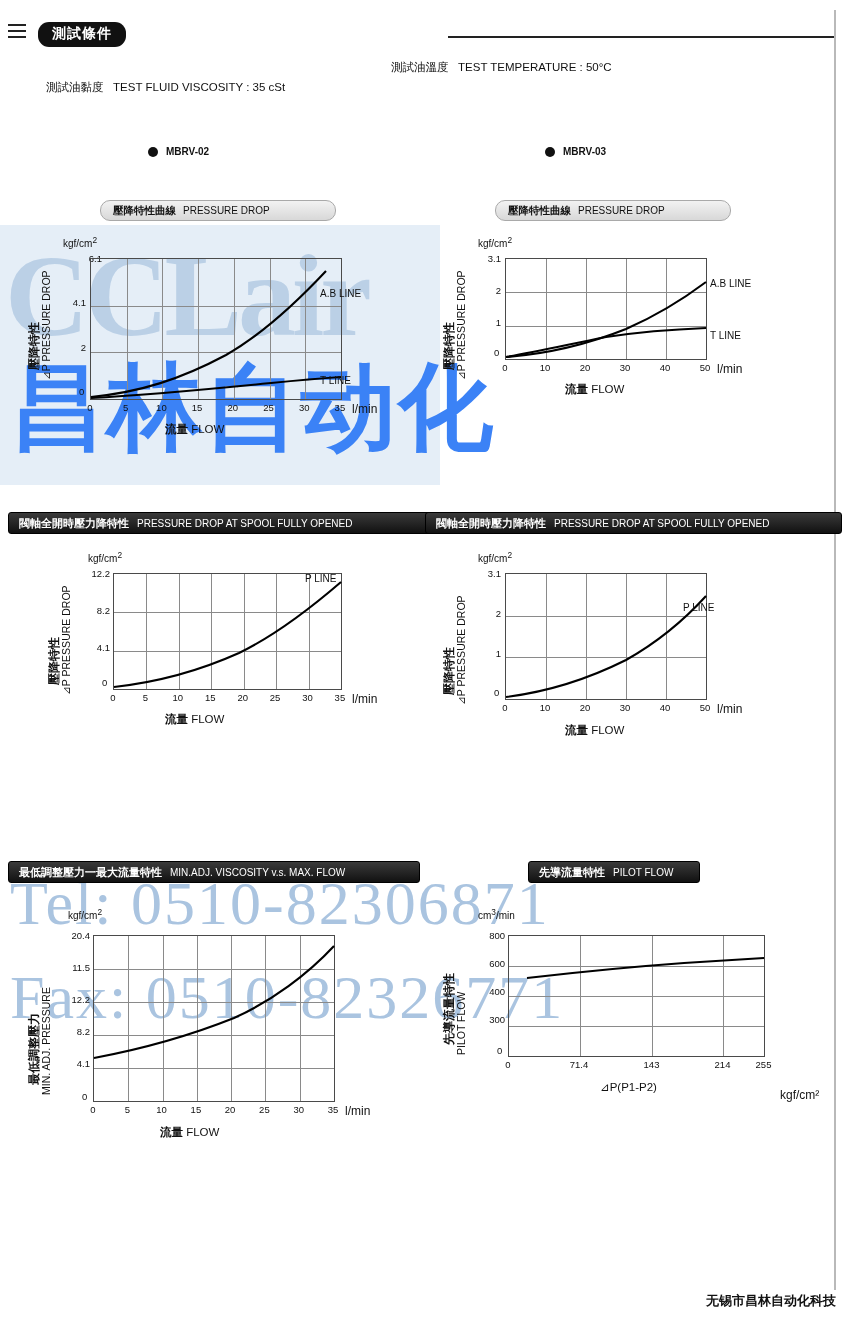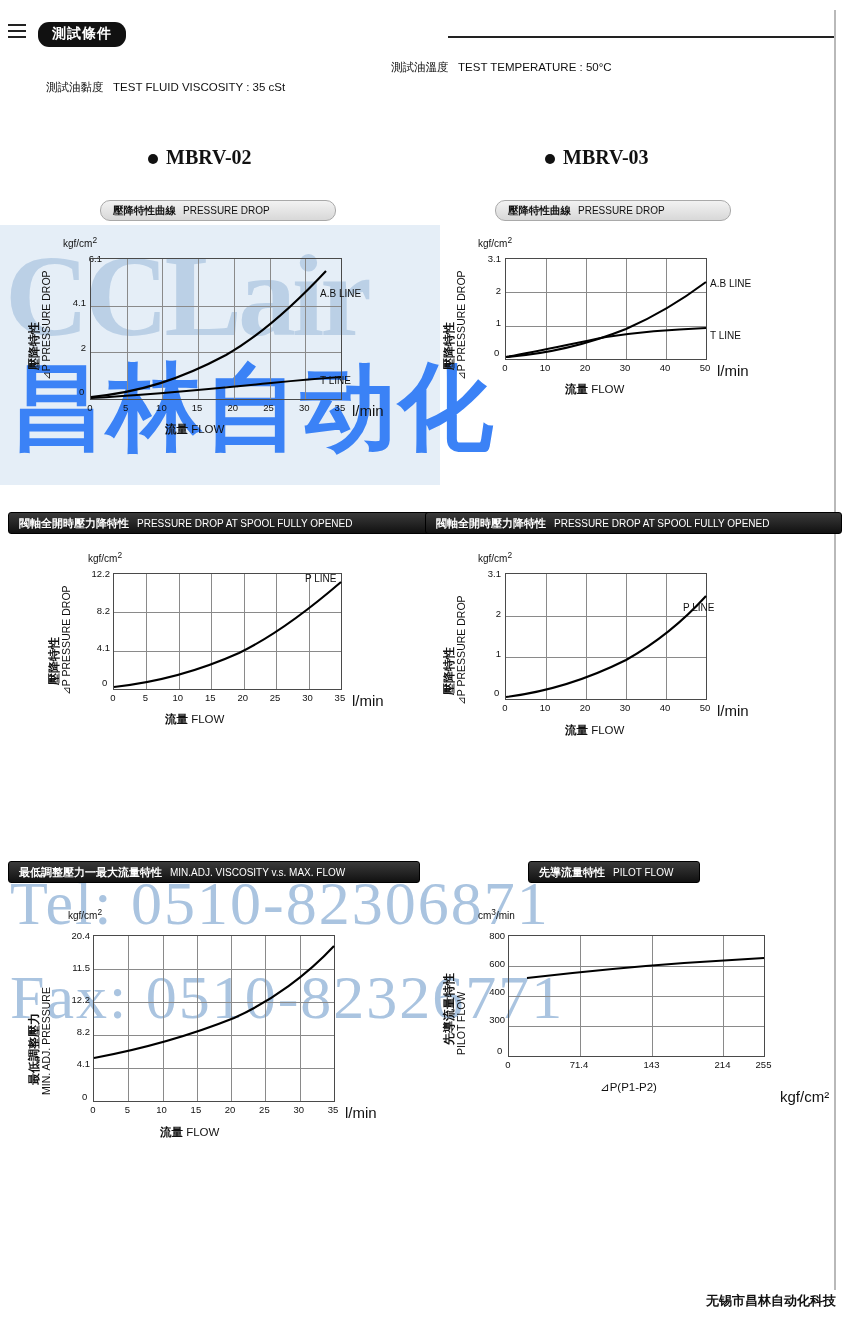--- a/index.html
+++ b/index.html
@@ -69,21 +69,21 @@
     font-family:"Liberation Serif", serif;
   }
   .wm-fax{
     position:absolute;left:10px;top:962px;
     font-size:62px;color:#aac4e0;letter-spacing:2px;
     font-family:"Liberation Serif", serif;
   }
 
   
   .model{
-    position:absolute;font-size:20px;font-weight:bold;font-family:Liberation Serif, serif;
+    position:absolute;font-size:10px;font-weight:bold;
   }
   .model .dot{
     display:inline-block;width:10px;height:10px;border-radius:50%;
     background:#111;margin-right:8px;vertical-align:middle;
   }
   
   .cap{
     position:absolute;height:19px;border-radius:10px;
     background:linear-gradient(#f2f2f2,#d8d8d8);
     border:1px solid #a9a9a9;
@@ -109,21 +109,21 @@
   
   .chart{position:absolute;}
   .plot{
     position:absolute;border:1px solid #4a4a4a;background:transparent;
   }
   .grid-line{position:absolute;background:#8a8a8a;}
   svg.curve{position:absolute;left:0;top:0;overflow:visible;}
   .ylab-unit{position:absolute;font-size:10px;white-space:nowrap;}
   .ytick{position:absolute;font-size:9.5px;text-align:right;}
   .xtick{position:absolute;font-size:9.5px;text-align:center;}
-  .xunit{position:absolute;font-size:15px;}
+  .xunit{position:absolute;font-size:12px;}
   .xaxis-title{position:absolute;font-size:11.5px;white-space:nowrap;}
   .xaxis-title .cn{font-weight:bold;}
   .yaxis-title{
     position:absolute;font-size:10.5px;white-space:nowrap;
     transform-origin:0 0;transform:rotate(-90deg);
   }
   .yaxis-title-cn{
     position:absolute;font-size:12px;white-space:nowrap;font-weight:bold;
     transform-origin:0 0;transform:rotate(-90deg);
     font-family:"DejaVu Sans", sans-serif;

